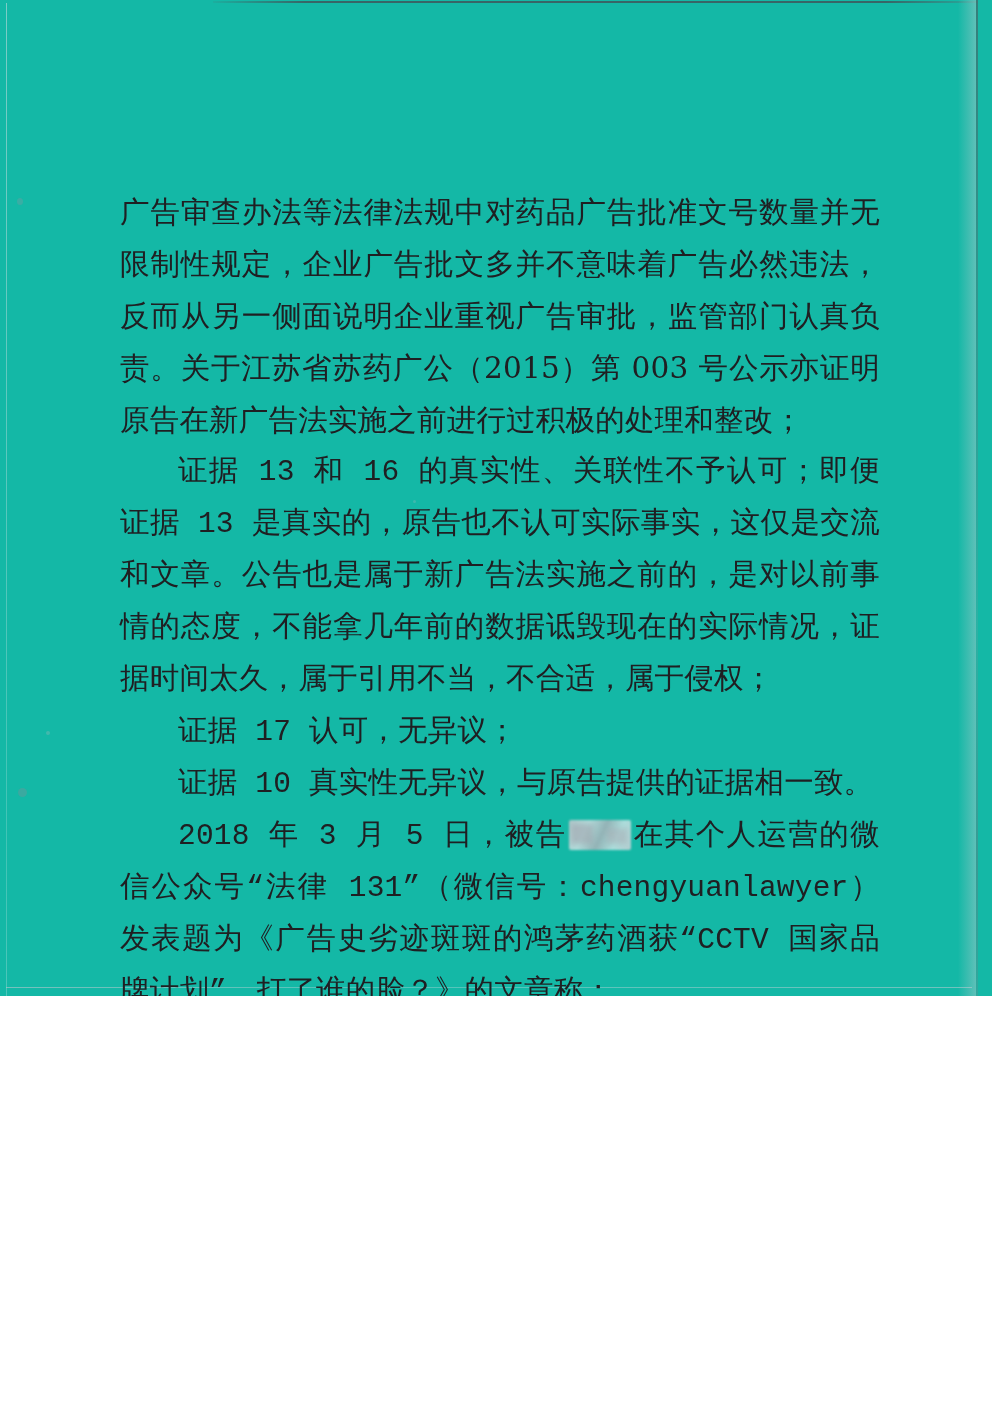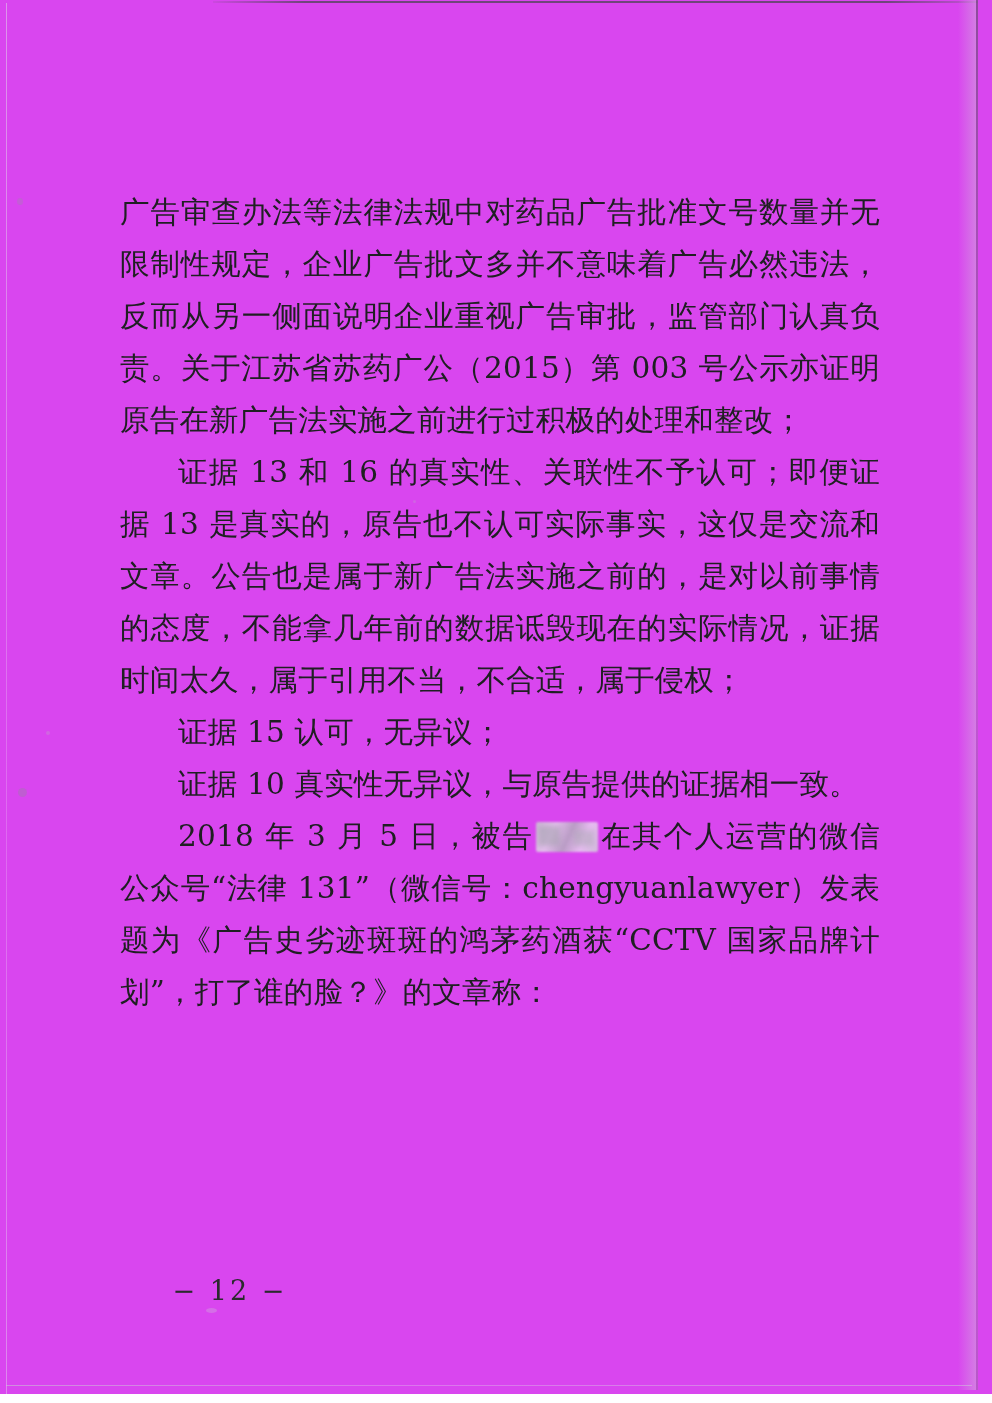--- a/index.html
+++ b/index.html
@@ -7,22 +7,22 @@
     padding: 0;
     background: #ffffff;
   }
   body {
     font-family: "DejaVu Serif", "Liberation Serif", serif;
   }
 
   #page {
     position: relative;
     width: 992px;
-    height: 1394px;
-    background: #d946ef;
+    height: 996px;
+    background: #14b8a6;
     overflow: hidden;
   }
 
   
   .scan-edge-top {
     position: absolute;
     top: 1px;
     left: 213px;
     width: 765px;
     height: 2px;
@@ -79,20 +79,21 @@
     font-size: 29.5px;
     line-height: 52px;
     color: #232326;
     text-align: justify;
     text-justify: inter-character;
     letter-spacing: 0.2px;
     word-break: break-all;
   }
   .para.indent {
     text-indent: 58px;
+    font-family: Liberation Mono, monospace;
   }
   .para.last-loose {
     text-align: left;
   }
 
   
   #body-text { filter: contrast(1.04); }
 
   
   .redaction {
@@ -156,21 +157,21 @@
   <div class="speck" style="left:376px; top:430px; width:4px;  height:4px;  background:rgba(180,180,188,0.30);"></div>
   <div class="speck" style="left:413px; top:500px; width:3px;  height:3px;  background:rgba(185,185,192,0.26);"></div>
   <div class="speck" style="left:206px; top:1308px; width:11px; height:5px; background:rgba(205,205,212,0.30);"></div>
 
   <div id="body-text">
 
     <p class="para">广告审查办法等法律法规中对药品广告批准文号数量并无限制性规定，企业广告批文多并不意味着广告必然违法，反而从另一侧面说明企业重视广告审批，监管部门认真负责。关于江苏省苏药广公（2015）第 003 号公示亦证明原告在新广告法实施之前进行过积极的处理和整改；</p>
 
     <p class="para indent">证据 13 和 16 的真实性、关联性不予认可；即便证据 13 是真实的，原告也不认可实际事实，这仅是交流和文章。公告也是属于新广告法实施之前的，是对以前事情的态度，不能拿几年前的数据诋毁现在的实际情况，证据时间太久，属于引用不当，不合适，属于侵权；</p>
 
-    <p class="para indent last-loose">证据 15 认可，无异议；</p>
+    <p class="para indent last-loose">证据 17 认可，无异议；</p>
 
     <p class="para indent last-loose">证据 10 真实性无异议，与原告提供的证据相一致。</p>
 
 
     <p class="para indent">
       <span>2018 年 3 月 5 日，被告</span><span class="redaction"></span><span>在其个人运营的微信公众号“法律 131”（微信号：chengyuanlawyer）发表题为《广告史劣迹斑斑的鸿茅药酒获“CCTV 国家品牌计划”，打了谁的脸？》的文章称：</span>
     </p>
 
   </div>
 

